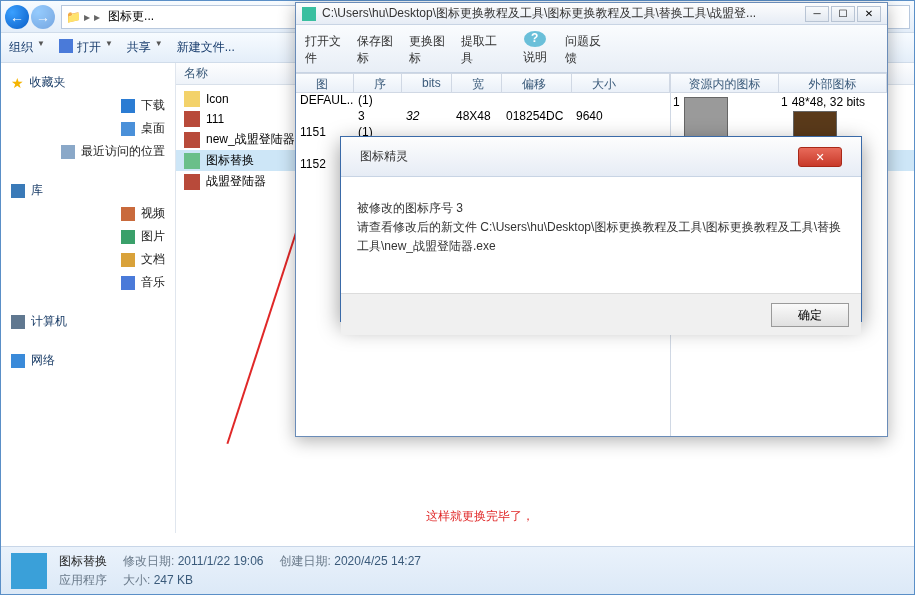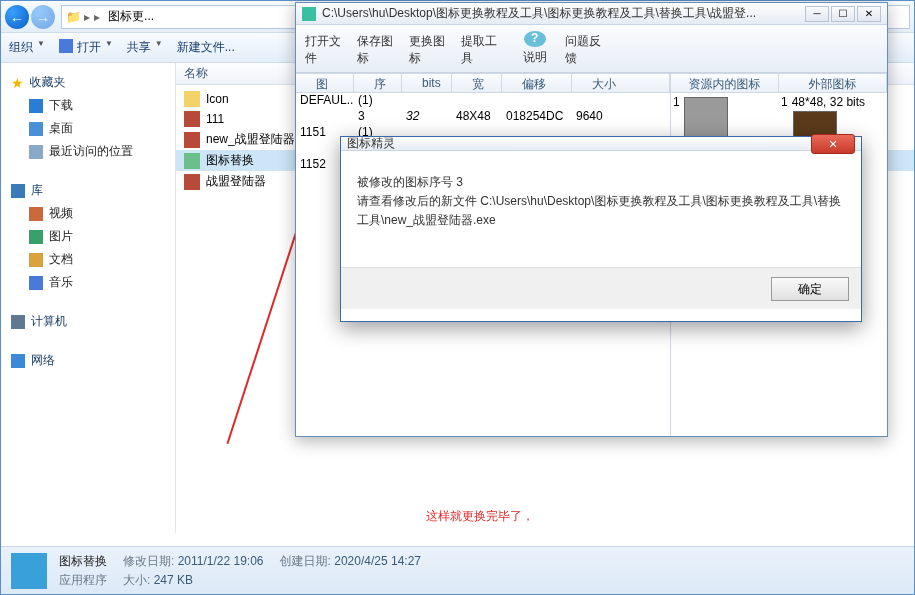--- a/index.html
+++ b/index.html
@@ -11,21 +11,21 @@
 .breadcrumb{flex:1;height:24px;background:#fff;border:1px solid #b8c8dd;display:flex;align-items:center;padding:0 4px;gap:4px;}
 .bc-seg{padding:2px 4px;}
 .bc-arrow{color:#666;}
 .toolbar{height:30px;background:linear-gradient(#f7fbff,#e4eef9);display:flex;align-items:center;padding:0 8px;gap:14px;border-bottom:1px solid #d0dcea;}
 .tb-item{color:#1a3e6e;cursor:pointer;display:flex;align-items:flex-start;gap:4px;}
 .arrow-down{font-size:8px;color:#555;}
 .main-body{display:flex;height:470px;}
 .sidebar{width:175px;border-right:1px solid #e0e6ee;padding:8px 0;overflow:hidden;}
 .side-group{margin-bottom:16px;}
 .side-head{display:flex;align-items:center;gap:6px;padding:3px 10px;color:#173a65;}
-.side-item{display:flex;align-items:center;gap:6px;padding:3px 10px 3px 28px;color:#222;cursor:pointer;}
+.side-item{display:flex;align-items:center;gap:6px;padding:3px 10px 3px 28px;color:#222;cursor:pointer;justify-content:flex-end;}
 .star{color:#f5b400;font-size:14px;}
 .ico-sm{width:14px;height:14px;display:inline-block;}
 .ico-dl{background:#2b7cd3;}
 .ico-desk{background:#4a90d9;}
 .ico-recent{background:#8aa8c8;}
 .ico-lib{background:#3a7ab8;}
 .ico-vid{background:#c96a3c;}
 .ico-pic{background:#3aa06a;}
 .ico-doc{background:#d9a23a;}
 .ico-music{background:#4a7ad9;}
@@ -72,21 +72,21 @@
 .tbl-row{display:flex;height:16px;}
 .td{padding:0 4px;overflow:hidden;}
 .right-panel{width:216px;display:flex;}
 .rp-col{flex:1;}
 .rp-head{height:20px;background:linear-gradient(#fafcfe,#eaf0f8);border-bottom:1px solid #d0d8e4;border-top:1px solid #d0d8e4;text-align:center;padding:2px;color:#3a5a7a;border-right:1px solid #d0d8e4;}
 .rp-body{padding:2px;font-size:11px;}
 .rp-line{display:flex;gap:4px;align-items:flex-start;}
 .rp-thumb{width:44px;height:44px;background:#9a9a9a;margin-top:2px;border:1px solid #666;display:inline-block;}
 .rp-thumb2{width:44px;height:44px;background:#5a3a1a;margin-top:2px;border:1px solid #666;display:inline-block;}
 .dialog{position:absolute;left:340px;top:136px;width:522px;height:186px;background:#fff;border:1px solid #3a6aa8;box-shadow:0 6px 20px rgba(0,0,0,0.4);z-index:20;}
-.dlg-title{height:14px;background:linear-gradient(#fdfdfd,#e6ecf5);display:flex;align-items:center;padding:0 6px;border-bottom:1px solid #c8d4e4;}
+.dlg-title{height:40px;background:linear-gradient(#fdfdfd,#e6ecf5);display:flex;align-items:center;padding:0 19px;border-bottom:1px solid #c8d4e4;}
 .dlg-title-text{flex:1;color:#333;}
 .dlg-close{width:44px;height:20px;background:linear-gradient(#e86a5a,#c83a2a);border-radius:3px;color:#fff;text-align:center;line-height:18px;cursor:pointer;border:1px solid #a82818;font-size:11px;}
 .dlg-body{padding:22px 16px 8px;height:116px;color:#333;line-height:1.6;}
 .dlg-footer{height:42px;display:flex;justify-content:flex-end;align-items:center;padding:0 12px;background:#f0f0f0;border-top:1px solid #dcdcdc;}
 .dlg-btn{width:78px;height:24px;border:1px solid #9a9a9a;background:linear-gradient(#fafafa,#e0e0e0);cursor:pointer;text-align:center;line-height:22px;}
 </style>
 </head>
 <body>
 
 <div class="explorer">

